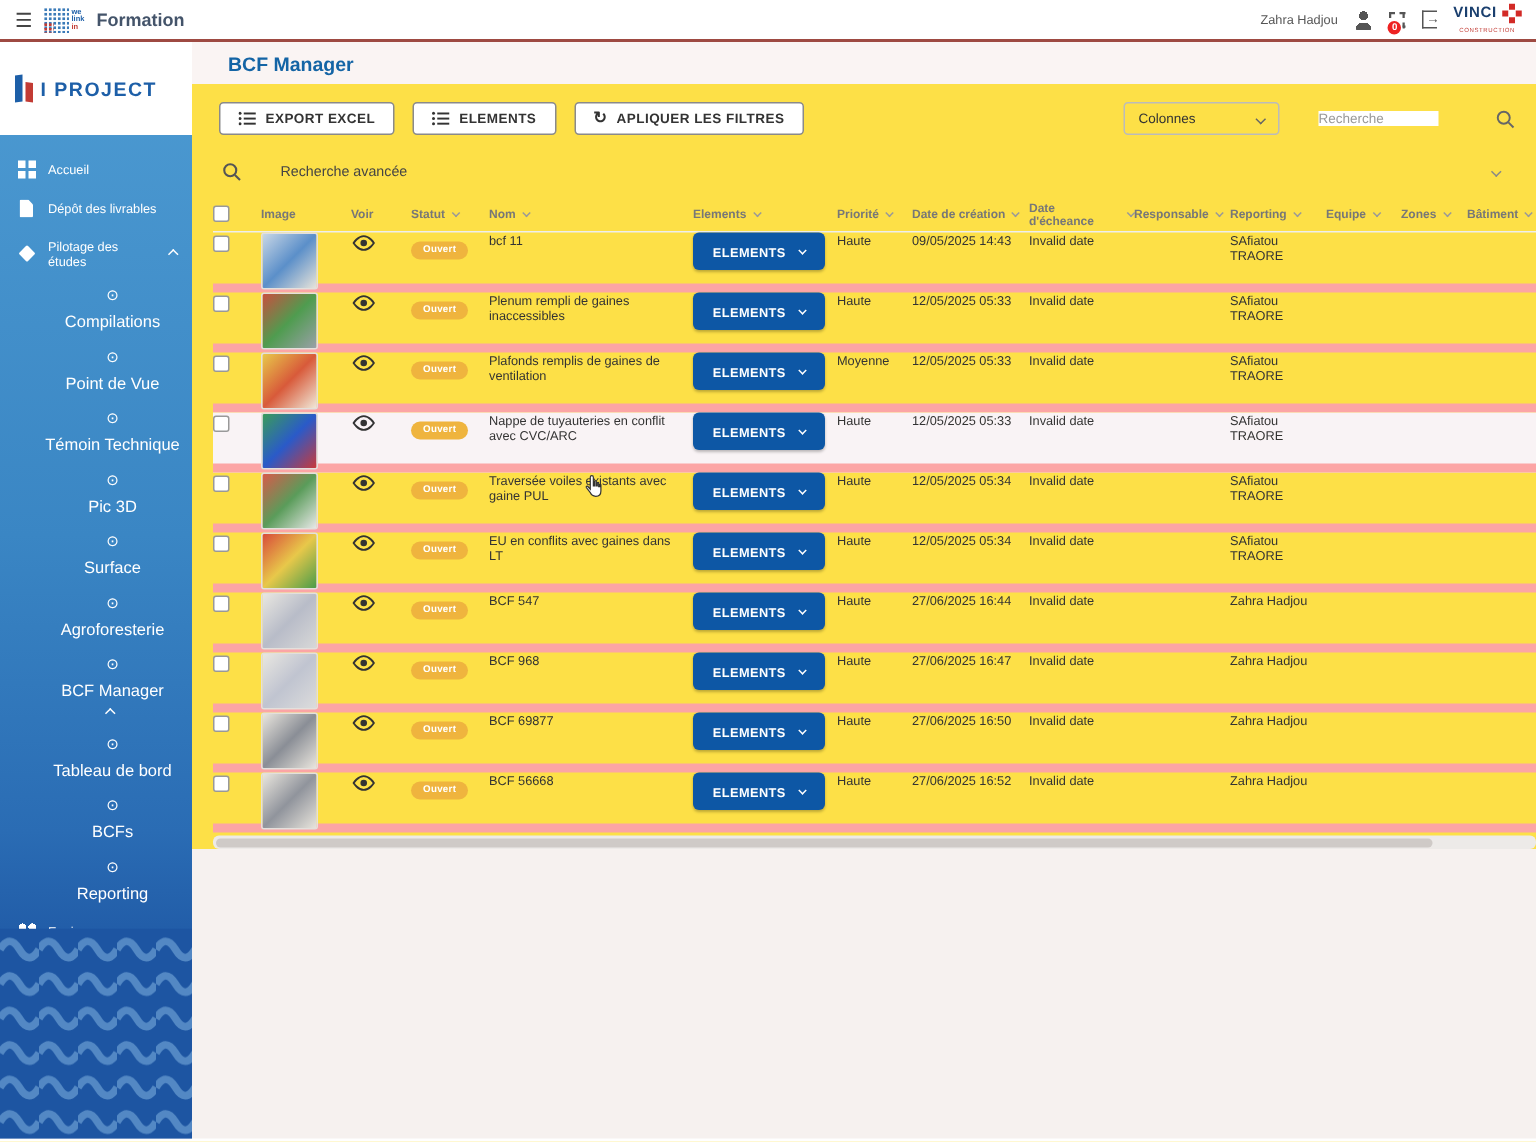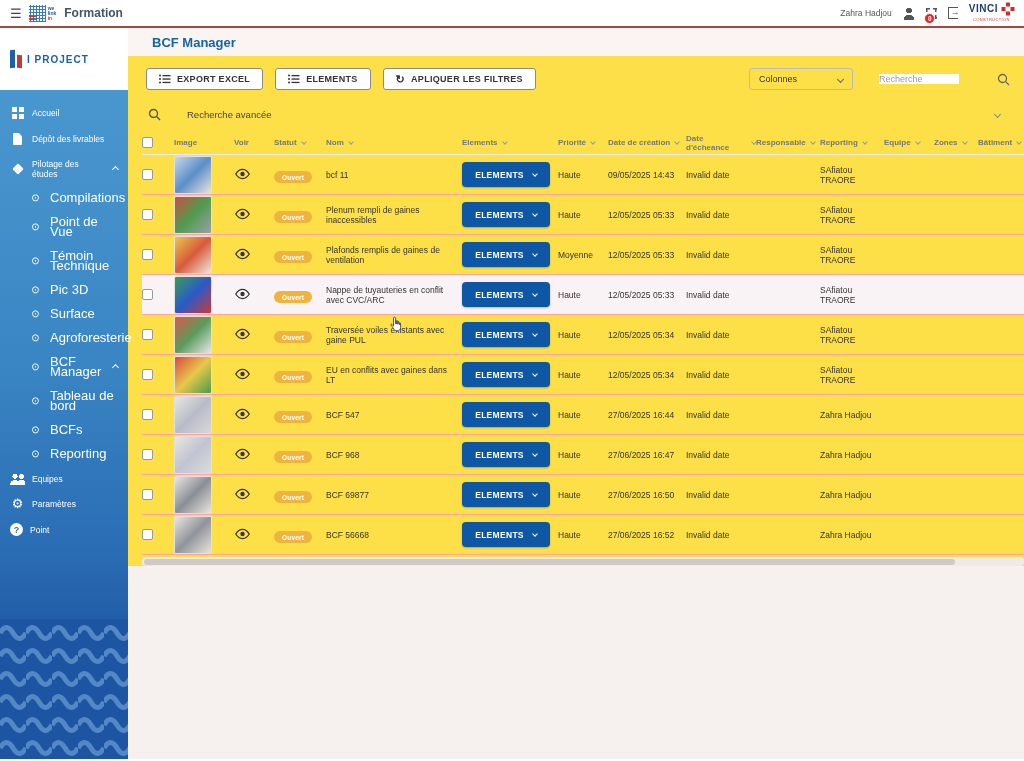--- a/index.html
+++ b/index.html
@@ -50,25 +50,25 @@
   
   .layout { display:flex; height:731px; }
 
   
   .sidebar { width:128px; flex:none; display:flex; flex-direction:column; position:relative;
     background:linear-gradient(180deg,#4d9bd2 0%,#3a86c4 45%,#2a6cb4 72%,#1d55a2 86%,#1d55a2 100%); }
   .side-logo { height:62px; background:#fff; display:flex; align-items:center; padding-left:10px; gap:5px; }
   .iproj-mark { width:12px; height:18px; display:flex; }
   .iproj-mark i { display:block; width:5px; height:18px; background:#1d5fa8; transform:skewY(-8deg); }
   .iproj-mark i:last-child { background:#c23b34; height:13px; margin-top:5px; margin-left:2px; transform:skewY(8deg); }
-  .iproj-text { font-size:10px; font-weight:800; color:#1d5fa8; letter-spacing:1px; }
+  .iproj-text { font-size:13px; font-weight:800; color:#1d5fa8; letter-spacing:1px; }
   .nav { padding:10px 0 0 0; flex:1; }
   .nav-item { display:flex; align-items:center; gap:7px; padding:7px 6px 7px 10px;
     color:#fff; font-size:8.5px; cursor:pointer; line-height:10px; }
-  .nav-item.lvl1 { padding-left:28px; font-size:13px; }
+  .nav-item.lvl1 { padding-left:28px; font-size:11px;flex-direction:column; }
   .nav-label { flex:1; }
   .si { width:15px; flex:none; display:flex; justify-content:center; align-items:center; }
   .si-grid::after { content:""; width:5px; height:5px; background:#fff;
     box-shadow:7px 0 0 #fff, 0 7px 0 #fff, 7px 7px 0 #fff; margin:0 7px 7px 0; }
   .si-document::after { content:""; width:9px; height:12px; background:#fff; border-radius:1px;
     clip-path:polygon(0 0,65% 0,100% 28%,100% 100%,0 100%); }
   .si-cube::after { content:""; width:8px; height:8px; background:#fff; transform:rotate(45deg); border-radius:1px; }
   .si-dot::after { content:"\2299"; color:#fff; font-size:10px; }
   .si-people::after { content:""; width:16px; height:12px;
     background:radial-gradient(circle 2.6px at 5px 3.2px,#fff 99%,transparent),
@@ -106,21 +106,21 @@
 
   .advsearch { display:flex; align-items:center; padding:10px 18px 10px 20px; }
   .advsearch-label { font-size:9.5px; color:#444; margin-left:26px; }
   .advsearch .chev { color:#888; margin-left:auto; margin-right:6px; }
 
   
   .tbl { padding:0 0 0 14px; }
   .thead { display:flex; align-items:center; height:24px; border-bottom:1px solid #eee; }
   .th { display:flex; align-items:center; gap:5px; font-size:8px; font-weight:bold; color:#777; }
   .th .chev { color:#999; width:4px; height:4px; margin-top:-2px; }
-  .trow { display:flex; align-items:center; height:40px; border-bottom:1px solid #fca5a5; }
+  .trow { display:flex; height:40px; border-bottom:6px solid #fca5a5; }
   .trow.hl { background:#f9f3f5; }
   .c-check{width:32px;flex:none;} .c-img{width:60px;flex:none;} .c-voir{width:40px;flex:none;}
   .c-statut{width:52px;flex:none;} .c-nom{width:136px;flex:none;} .c-elem{width:96px;flex:none;}
   .c-prio{width:50px;flex:none;} .c-dcre{width:78px;flex:none;} .c-dech{width:70px;flex:none;}
   .c-resp{width:64px;flex:none;} .c-rapp{width:64px;flex:none;} .c-equ{width:50px;flex:none;}
   .c-zon{width:44px;flex:none;} .c-bat{width:50px;flex:none;}
   .cbx { width:11px; height:11px; border:1.5px solid #999; border-radius:2px; display:inline-block;
     background:#fff; cursor:pointer; }
   .thumb { width:38px; height:38px; border-radius:2px; border:1px solid #e3e0dc; }
   .eye { cursor:pointer; display:inline-flex; }

